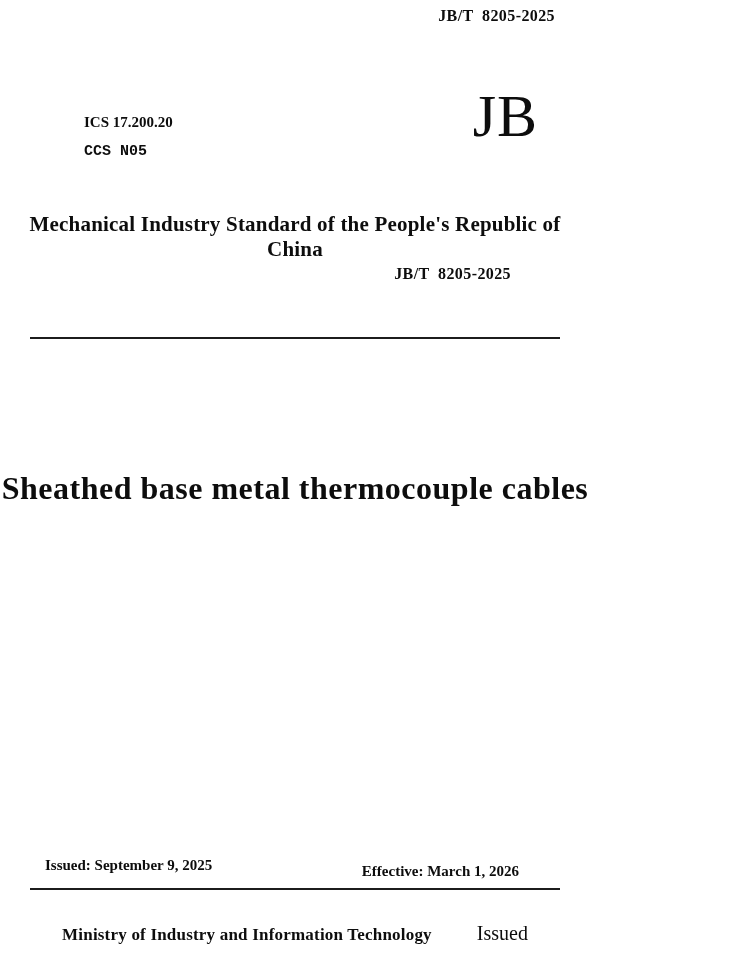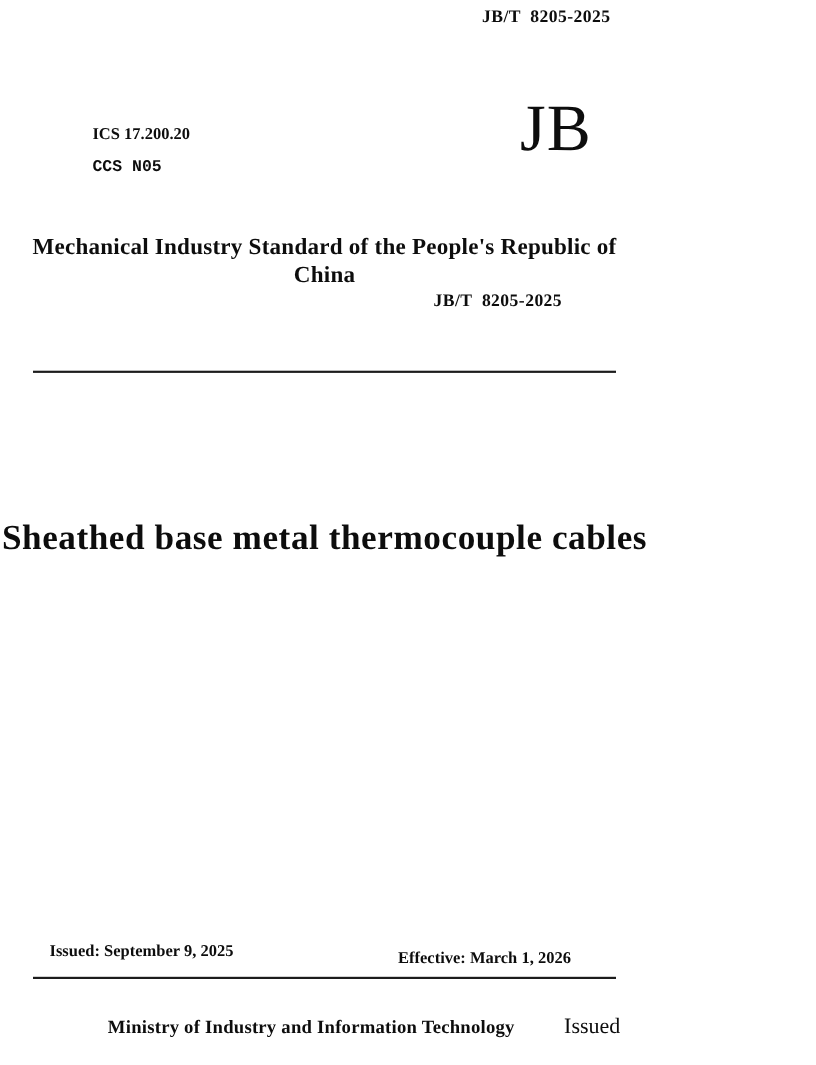--- a/index.html
+++ b/index.html
@@ -112,21 +112,20 @@
   }
   .footer-line {
     position: absolute;
     top: 922px;
     left: 0;
     width: 100%;
     display: flex;
     justify-content: center;
     align-items: baseline;
     gap: 45px;
-    margin-left: 36px;
   }
   .issuing-body {
     font-size: 17px;
     font-weight: bold;
     letter-spacing: 0.2px;
   }
   .issued-label {
     font-size: 20px;
     font-weight: normal;
   }

